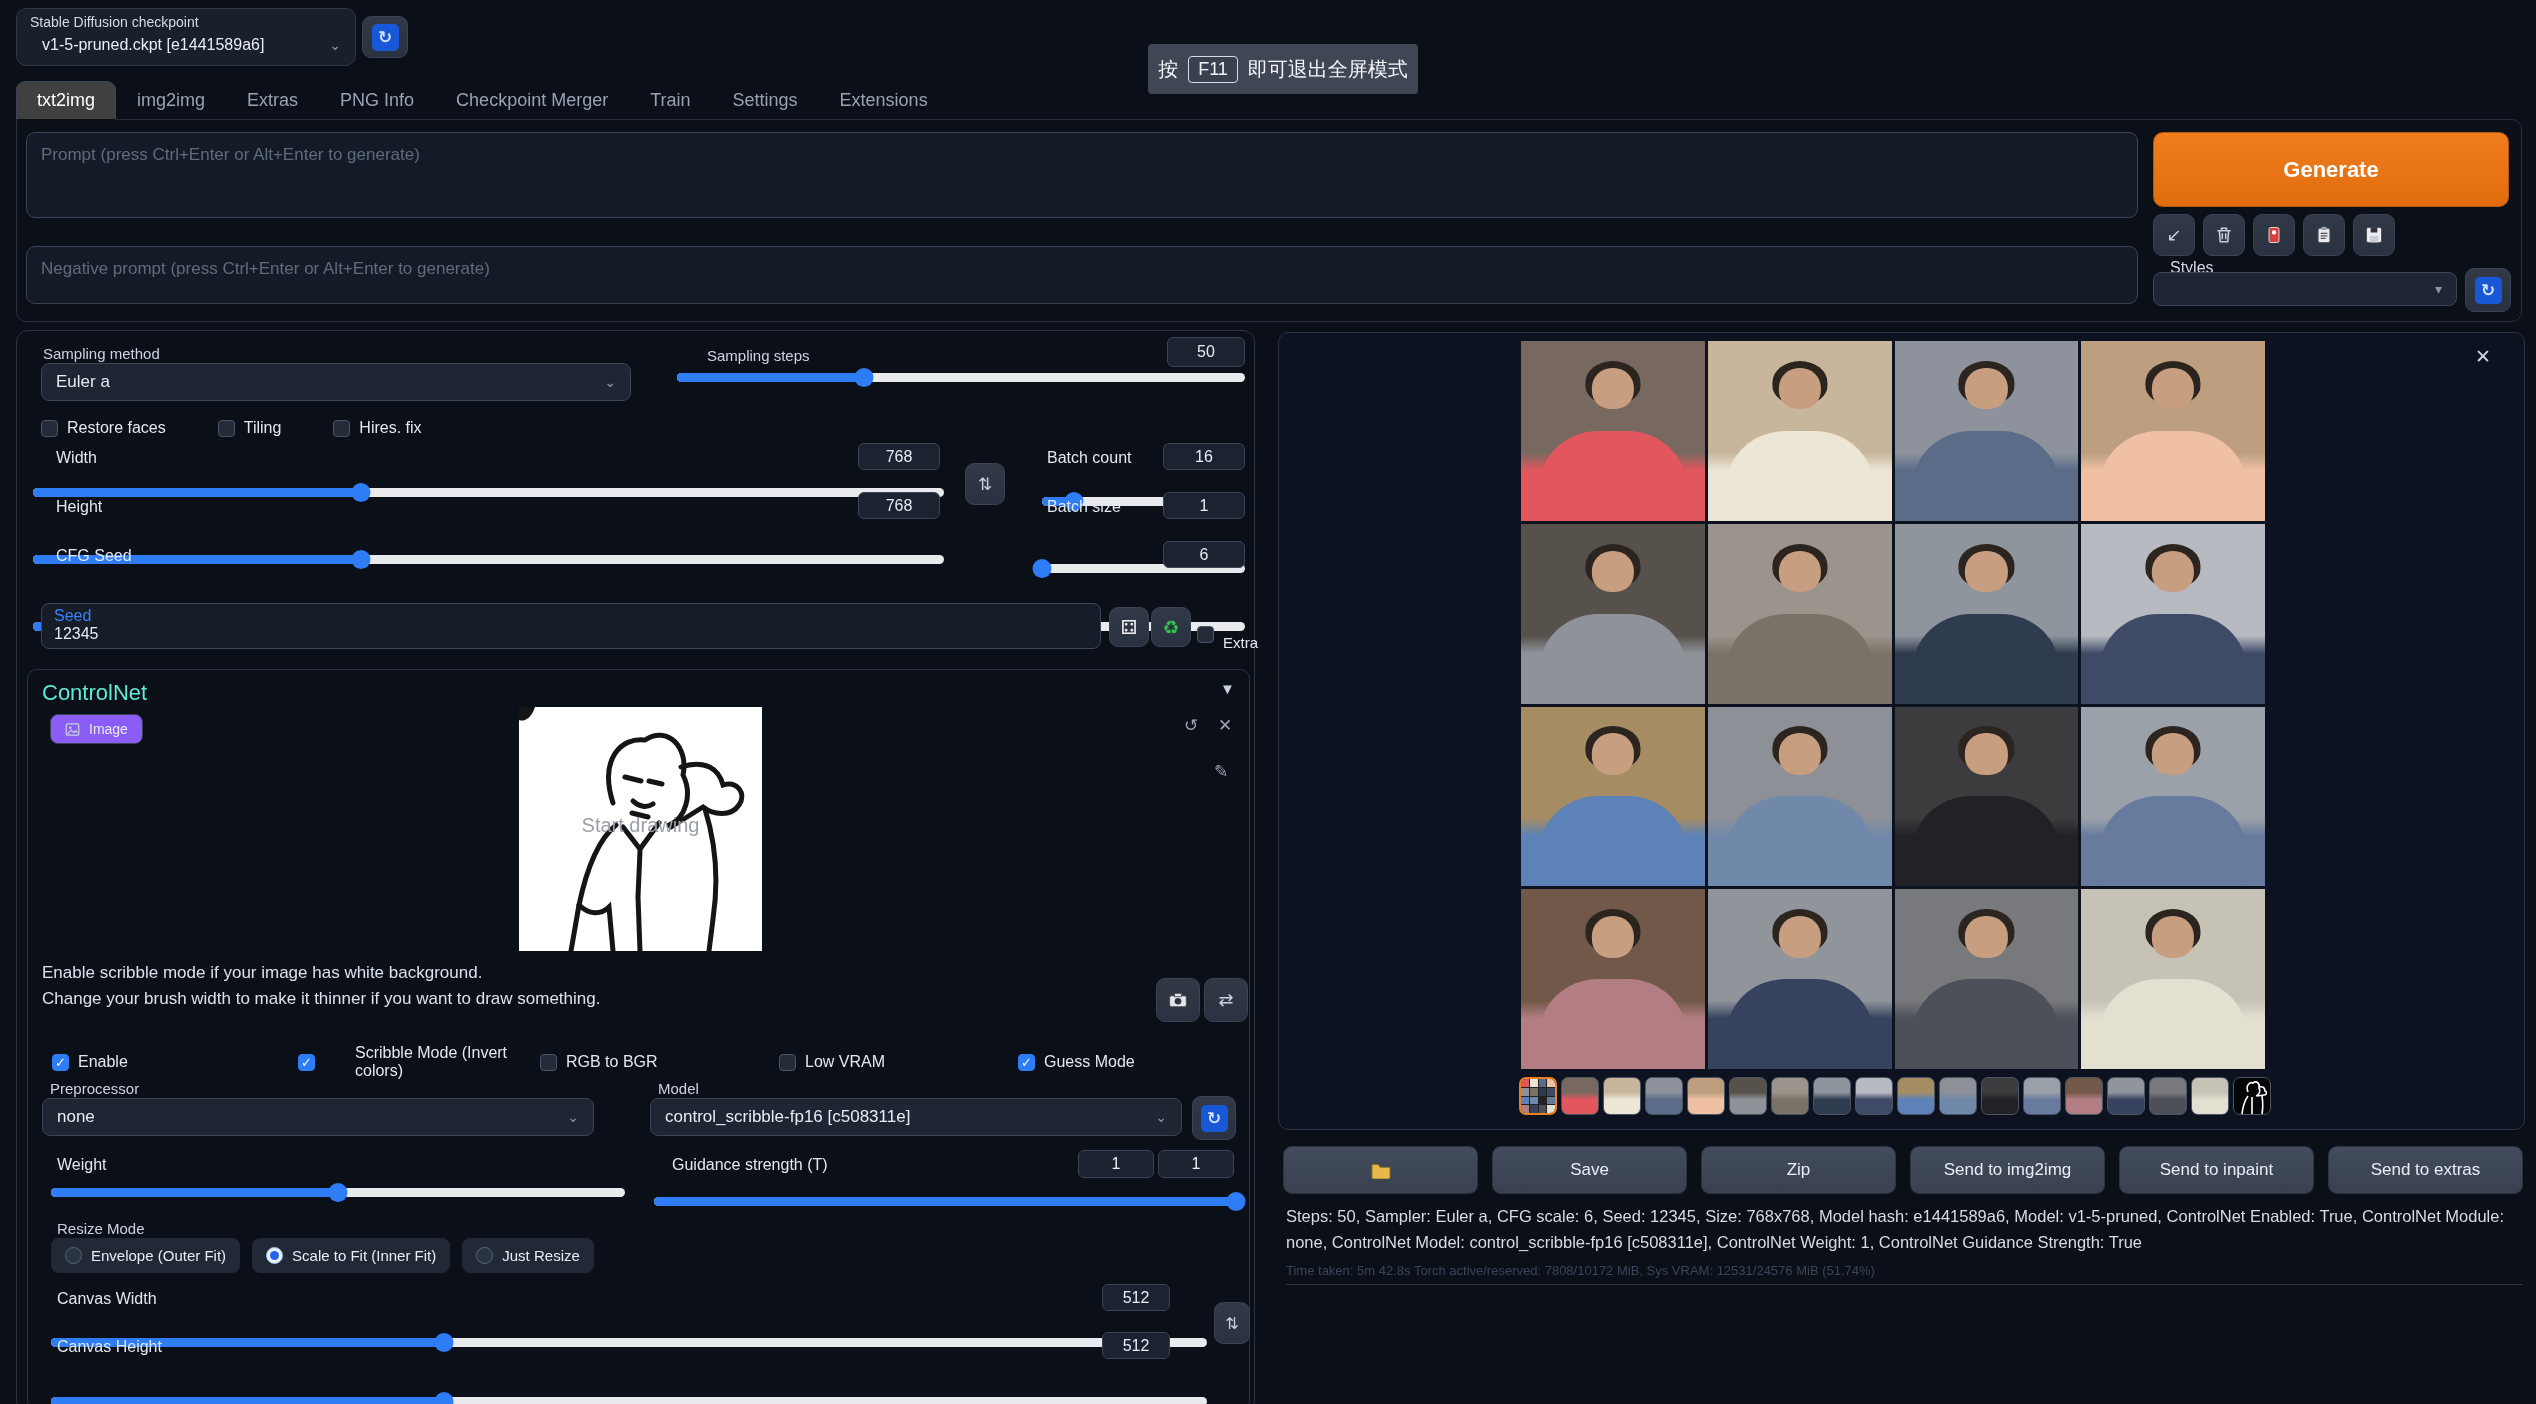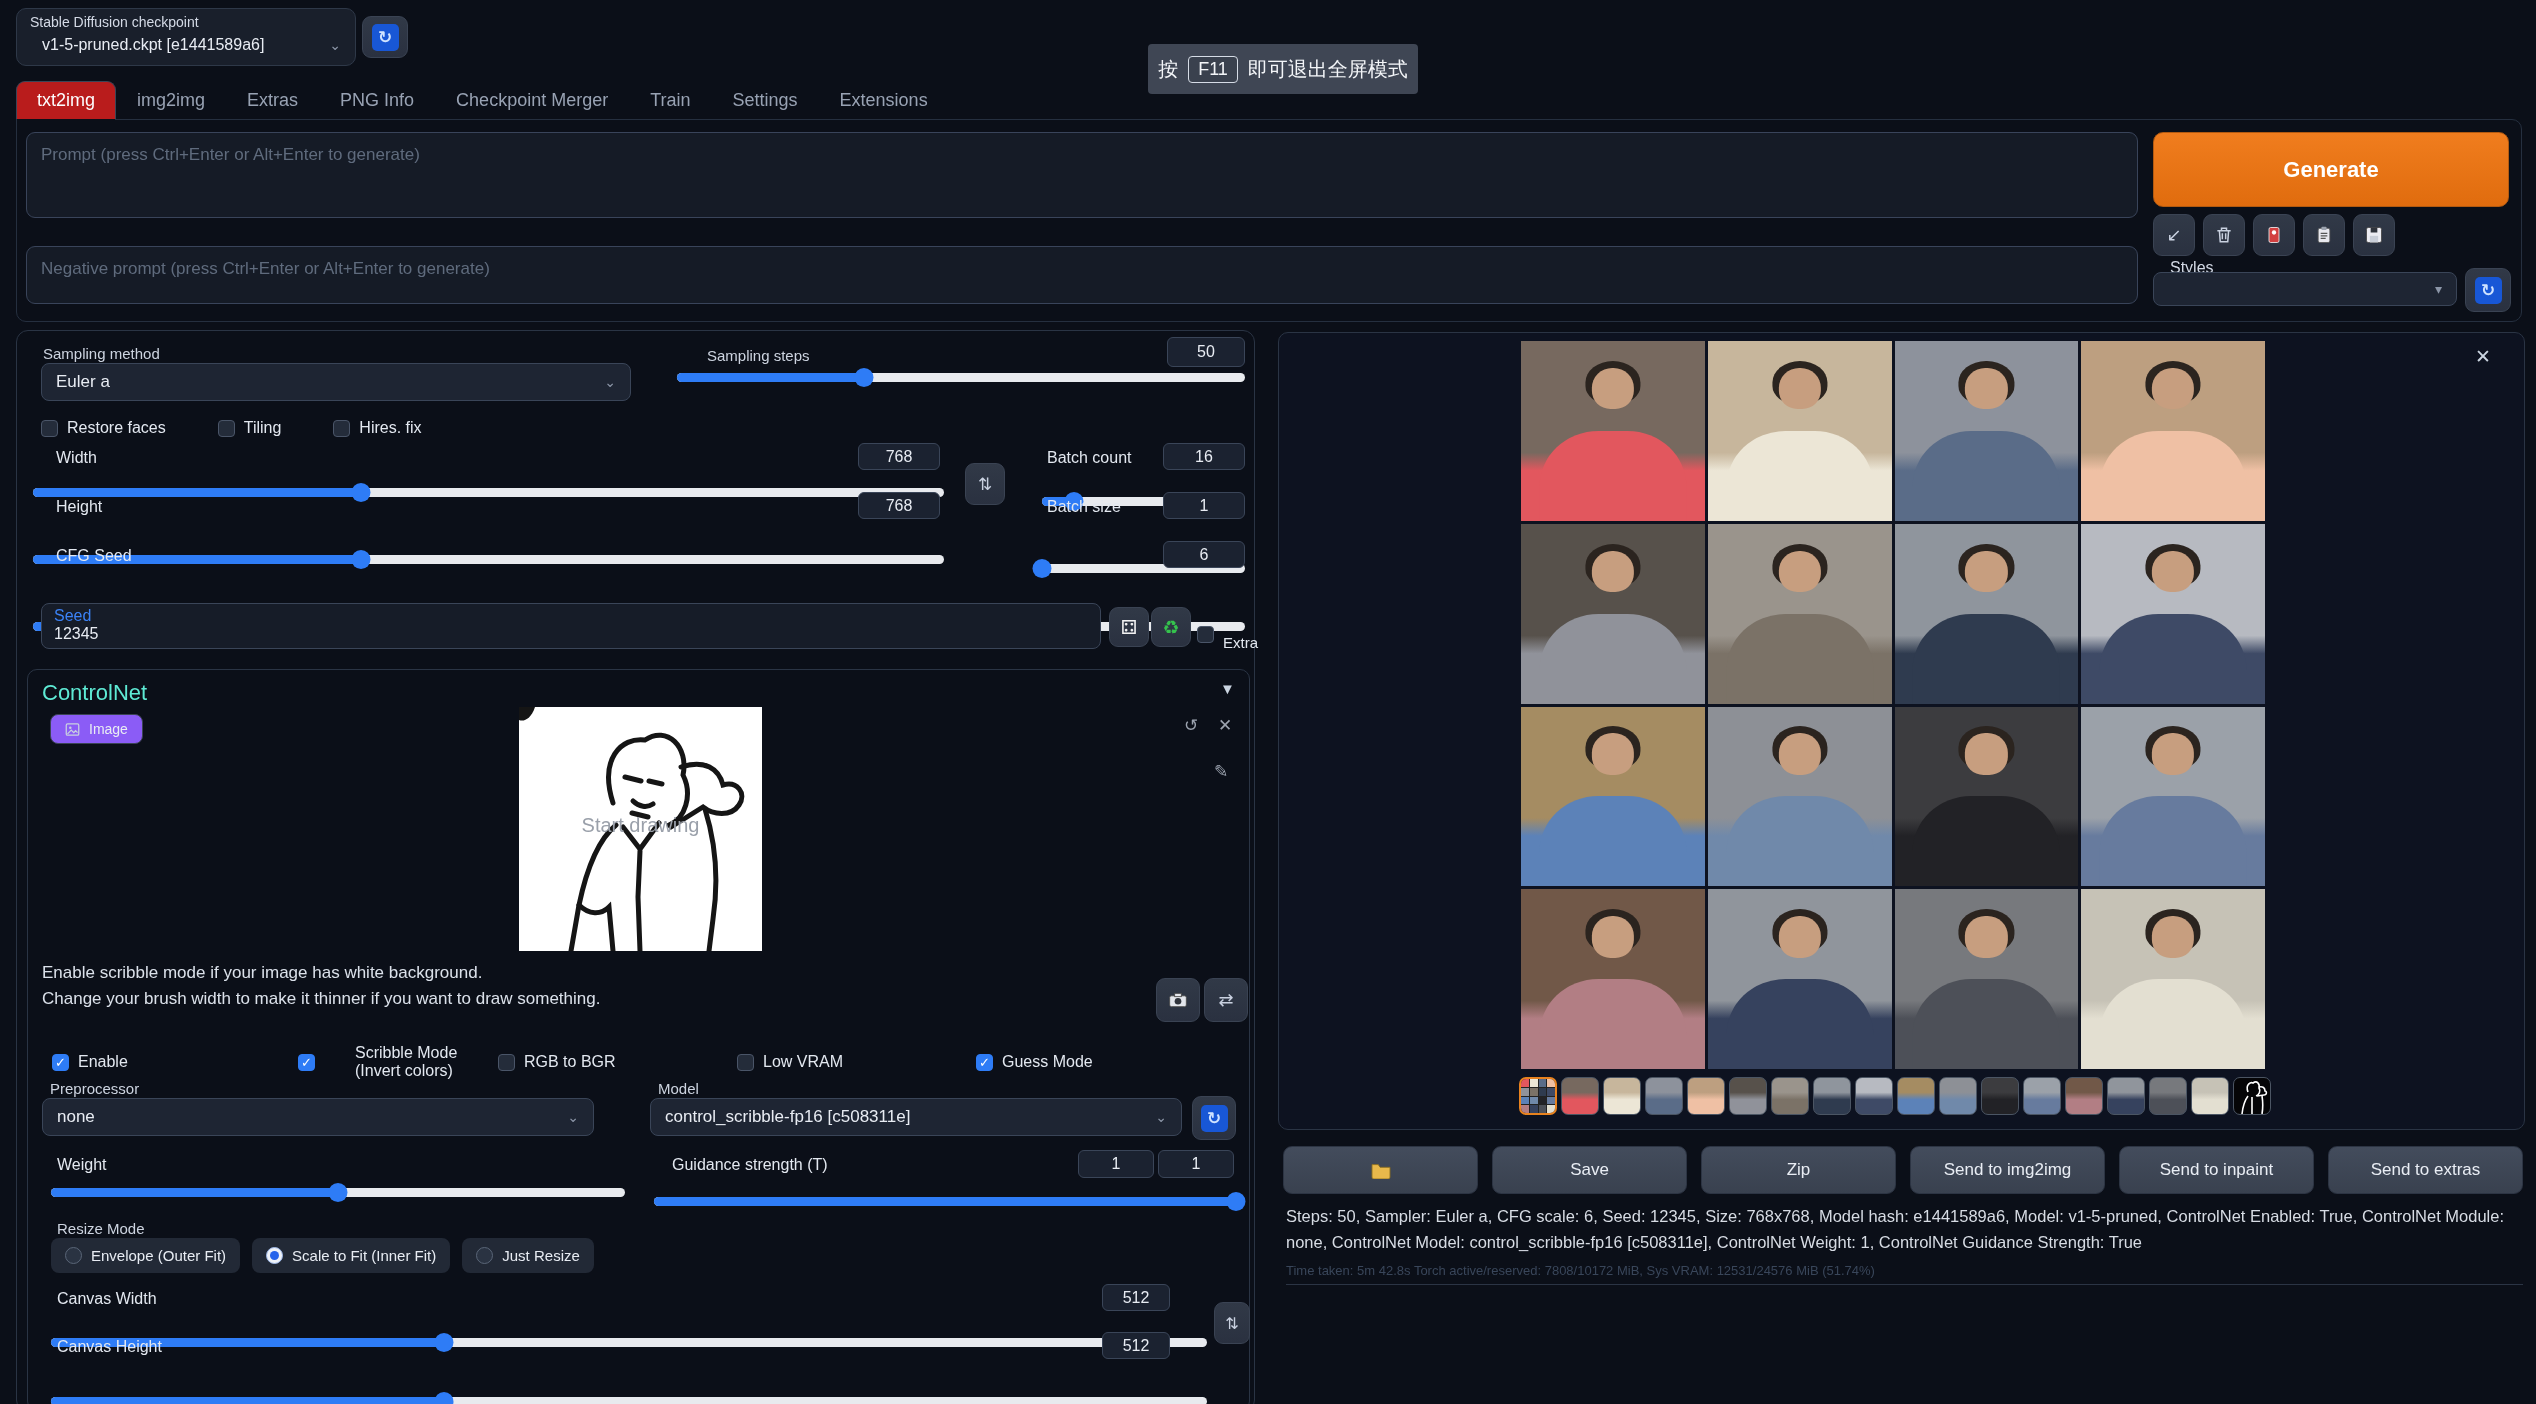--- a/index.html
+++ b/index.html
@@ -38,21 +38,21 @@
   .ckpt .val{position:absolute;left:25px;top:27px;font-size:16px;color:#e8ecf3;}
   .ckpt .chev{position:absolute;right:14px;top:28px;}
   .ckpt-refresh{left:362px;top:16px;width:44px;height:40px;}
   .toast{left:1148px;top:44px;width:270px;height:50px;background:#3f4654;border-radius:4px;
          display:flex;align-items:center;justify-content:center;gap:10px;font-size:20px;color:#f3f5f8;}
   .keycap{border:1px solid #d6dce6;border-radius:4px;padding:2px 9px;background:#3a414e;font-size:18px;}
 
   
   .tabbar{left:16px;top:84px;height:36px;display:flex;align-items:flex-end;}
   .tab{padding:8px 20px;font-size:18px;color:#98a2b3;border:1px solid transparent;border-radius:9px 9px 0 0;cursor:pointer;}
-  .tab.active{color:#fdfdfe;border-color:#3b4557;border-bottom-color:#0b0f18;background:#b91c1c;position:relative;z-index:2;}
+  .tab.active{color:#fdfdfe;border-color:#3b4557;border-bottom-color:#0b0f18;background:#404040;position:relative;z-index:2;}
 
   
   .topform{left:16px;top:119px;width:2504px;height:201px;border:1px solid #252f3f;border-radius:0 10px 10px 10px;}
   .prompt-ta{position:absolute;left:9px;top:12px;width:2112px;height:86px;background:#151b26;border:1px solid #39445a;border-radius:9px;
              color:#e8ecf3;font-size:17px;padding:12px 14px;box-sizing:border-box;resize:none;font-family:inherit;}
   .prompt-ta::placeholder{color:#5f6b7d;}
   .neg-ta{top:126px;height:58px;}
   .gen-btn{position:absolute;left:2136px;top:12px;width:354px;height:73px;border-radius:10px;border:1px solid #b35a10;
            background:linear-gradient(#f07d1e,#e06c0e);color:#fff;font-size:22px;font-weight:bold;
            display:flex;align-items:center;justify-content:center;cursor:pointer;}
@@ -305,21 +305,21 @@
       </div>
       <div class="abs toolbtn" style="left:1176px;top:308px;width:42px;height:42px;">
         <span style="color:#c9d1e0;font-size:18px;">⇄</span>
       </div>
 
       <div class="abs" style="left:24px;top:374px;width:1180px;display:flex;">
         <div class="cbrow" style="width:246px;">
           <span class="cb on"></span>
           <span class="t">Enable</span>
         </div>
-        <div class="cbrow" style="width:200px;gap:40px;">
+        <div class="cbrow" style="width:242px;gap:40px;">
           <span class="cb on"></span>
           <span class="t">Scribble Mode (Invert colors)</span>
         </div>
         <div class="cbrow" style="width:239px;">
           <span class="cb"></span>
           <span class="t">RGB to BGR</span>
         </div>
         <div class="cbrow" style="width:239px;">
           <span class="cb"></span>
           <span class="t">Low VRAM</span>

